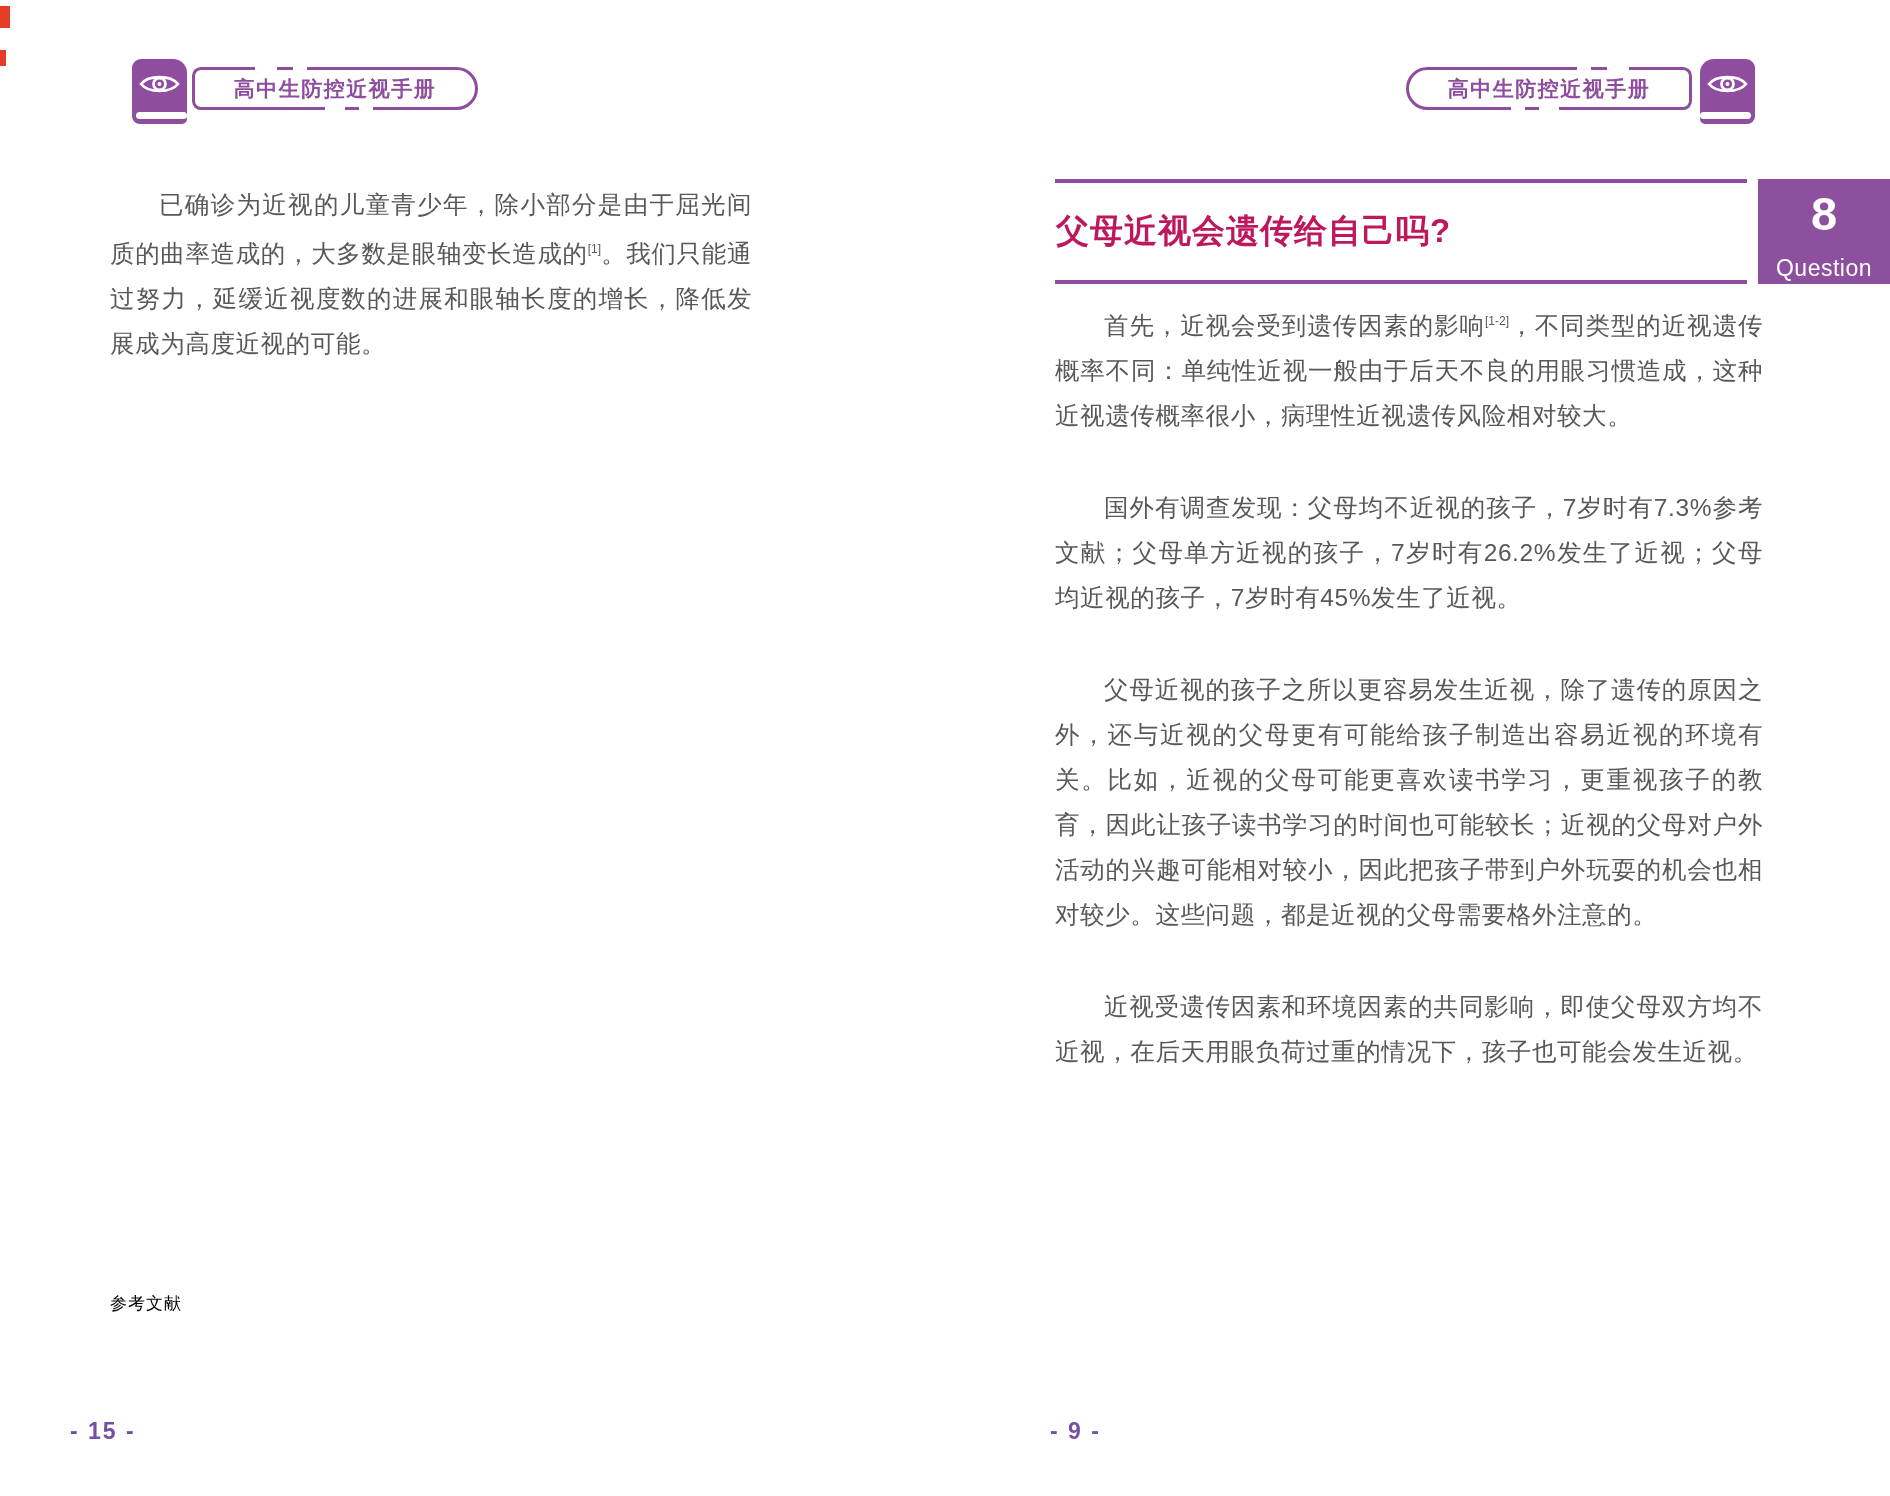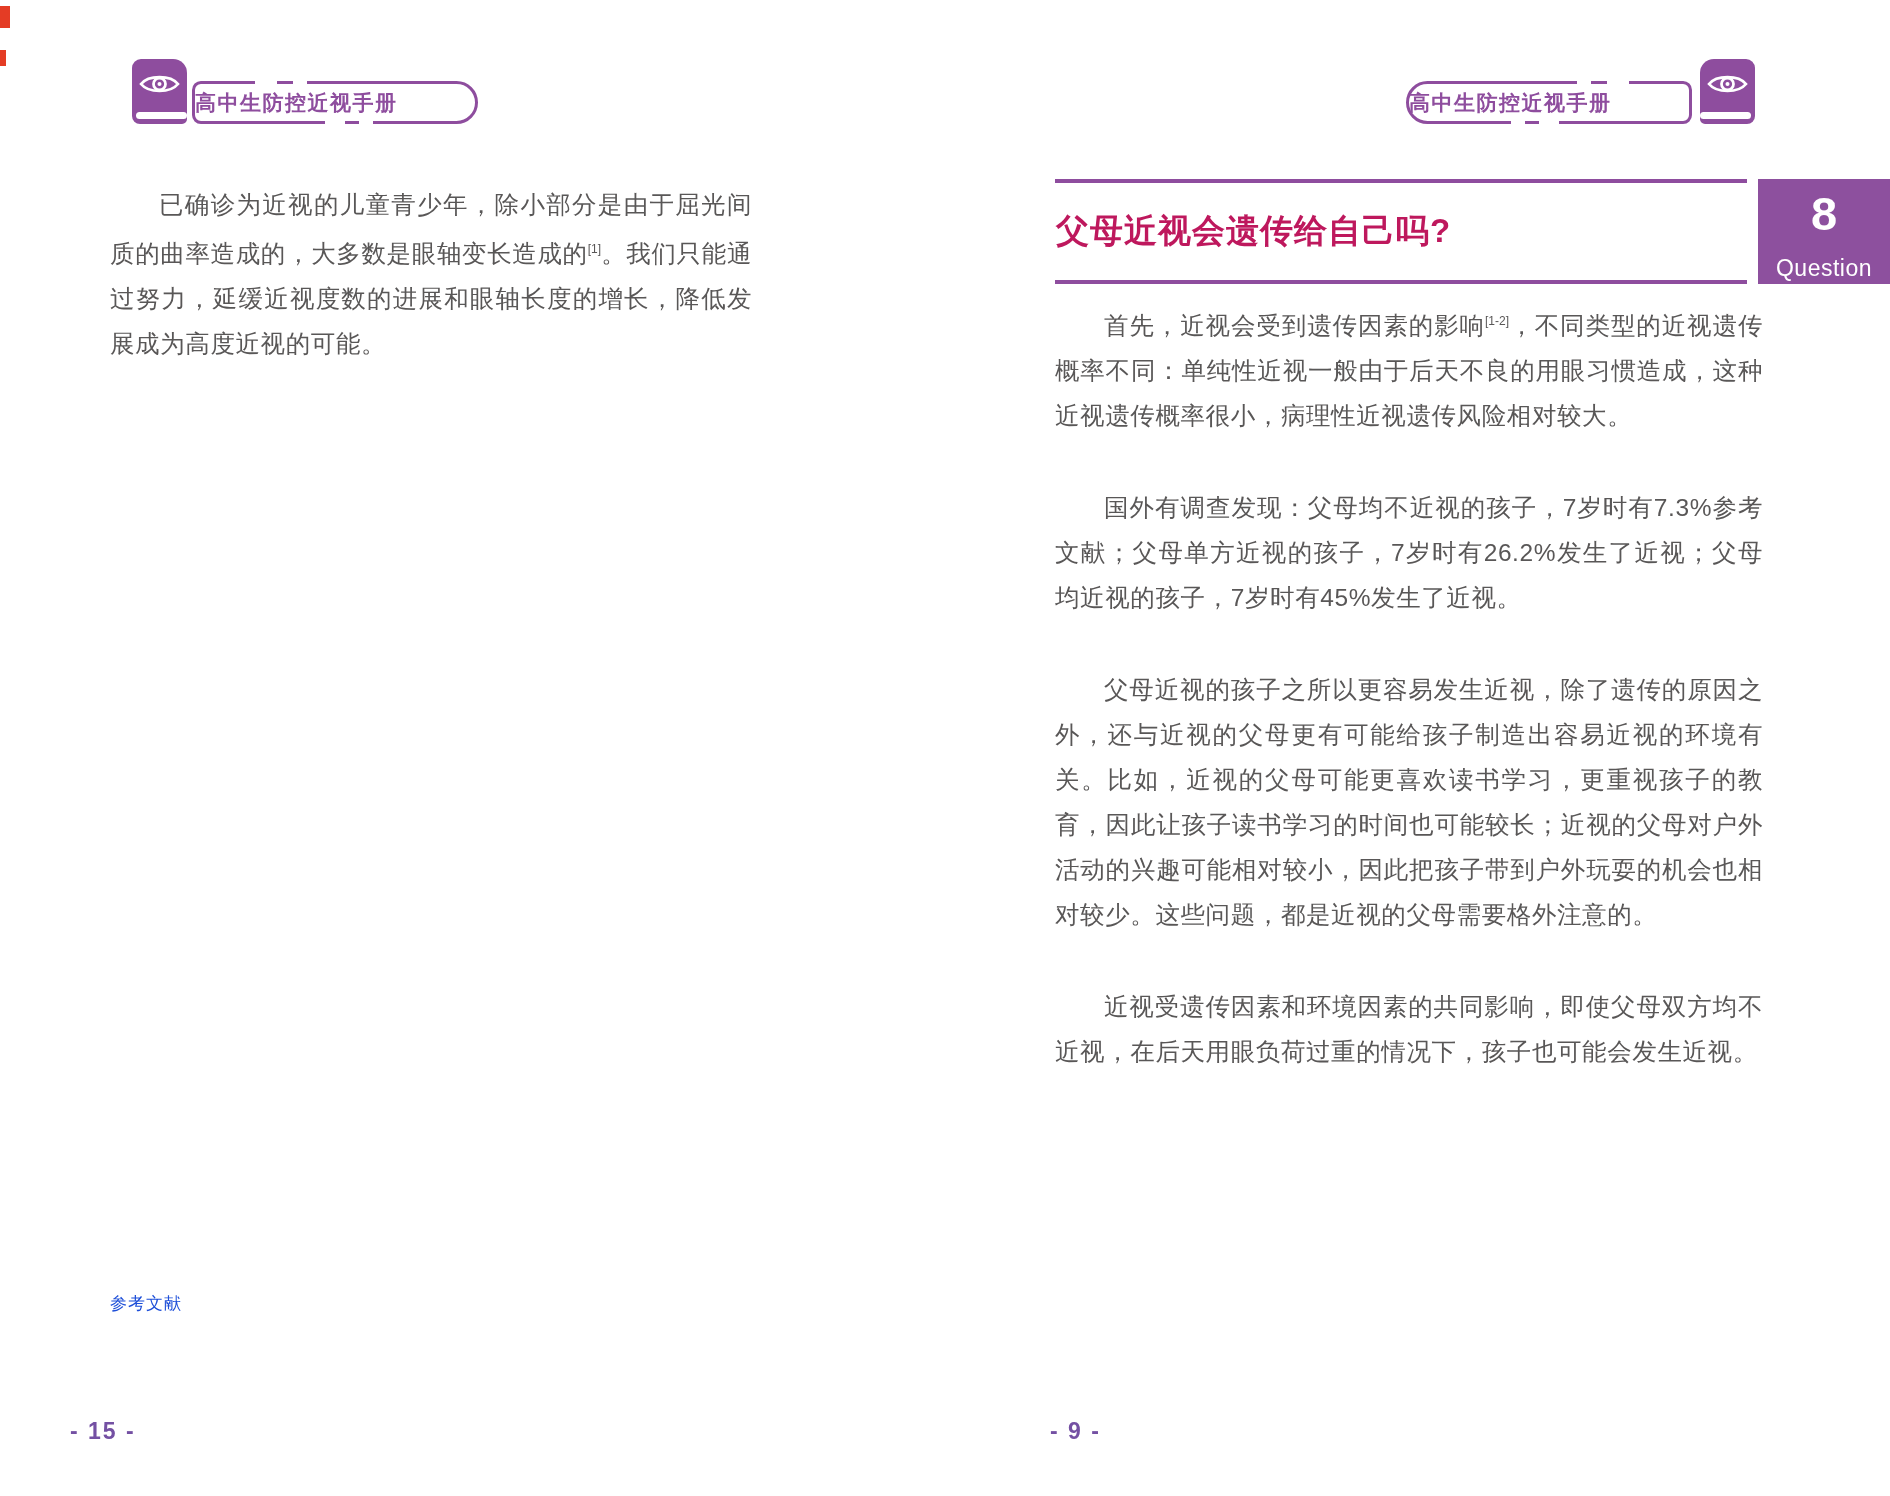--- a/index.html
+++ b/index.html
@@ -21,22 +21,22 @@
     border-radius:9px 14px 5px 8px;
   }
   .book-icon.right { transform:scaleX(-1); }
   .book-icon .eye { position:absolute; left:7px; top:13px; width:41px; height:24px; }
   .book-icon.right .eye { transform:scaleX(-1); }
   .book-stripe {
     position:absolute; left:4px; right:0px; bottom:5px; height:7px;
     background:#ffffff; border-radius:5px;
   }
   .title-pill {
-    position:absolute; top:81px; width:286px; height:43px;
-    border:3px solid #8e4d9e; display:flex; align-items:center; 
+    position:absolute; top:67px; width:286px; height:43px;
+    border:3px solid #8e4d9e; display:flex; align-items:center; justify-content:center;
   }
   .title-pill.left  { left:192px;  border-radius:10px 24px 24px 10px; }
   .title-pill.right { left:1406px; border-radius:24px 10px 10px 24px; }
   .title-pill .pill-title {
     color:#8e4d9e; font-size:21px; font-weight:bold; letter-spacing:1.5px; white-space:nowrap;
   }
   .title-pill i { position:absolute; background:#ffffff; height:6px; display:block; }
   .title-pill.left i.g1 { top:-4px;    left:60px;  width:22px; }
   .title-pill.left i.g2 { top:-4px;    left:98px;  width:14px; }
   .title-pill.left i.g3 { bottom:-4px; left:130px; width:20px; }
@@ -69,21 +69,21 @@
   }
   .question-badge {
     position:absolute; left:703px; top:0; width:132px; height:105px;
     background:#8d509e; color:#ffffff; text-align:center;
   }
   .question-badge .q-num { font-size:47px; font-weight:bold; line-height:1; margin-top:11px; }
   .question-badge .q-label { font-size:23px; margin-top:18px; letter-spacing:0.5px; }
 
   
   .references { position:absolute; left:110px; top:1292px; width:672px; }
-  .ref-heading { color:#1d4ed8; font-size:17px; letter-spacing:1px; margin-bottom:24px; }
+  .ref-heading { color:#000000; font-size:17px; letter-spacing:1px; margin-bottom:24px; }
   .ref-item {
     color:#a4a4a5; font-size:15.5px; line-height:25px; letter-spacing:0.4px;
     text-align:justify;
   }
 
   
   .page-number {
     position:absolute; top:1418px; color:#7450a3;
     font-size:23px; font-weight:bold; letter-spacing:2px; text-align:left;
   }

